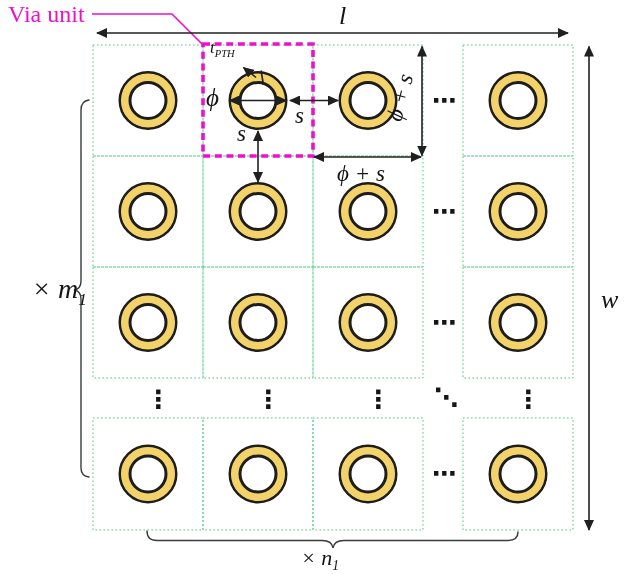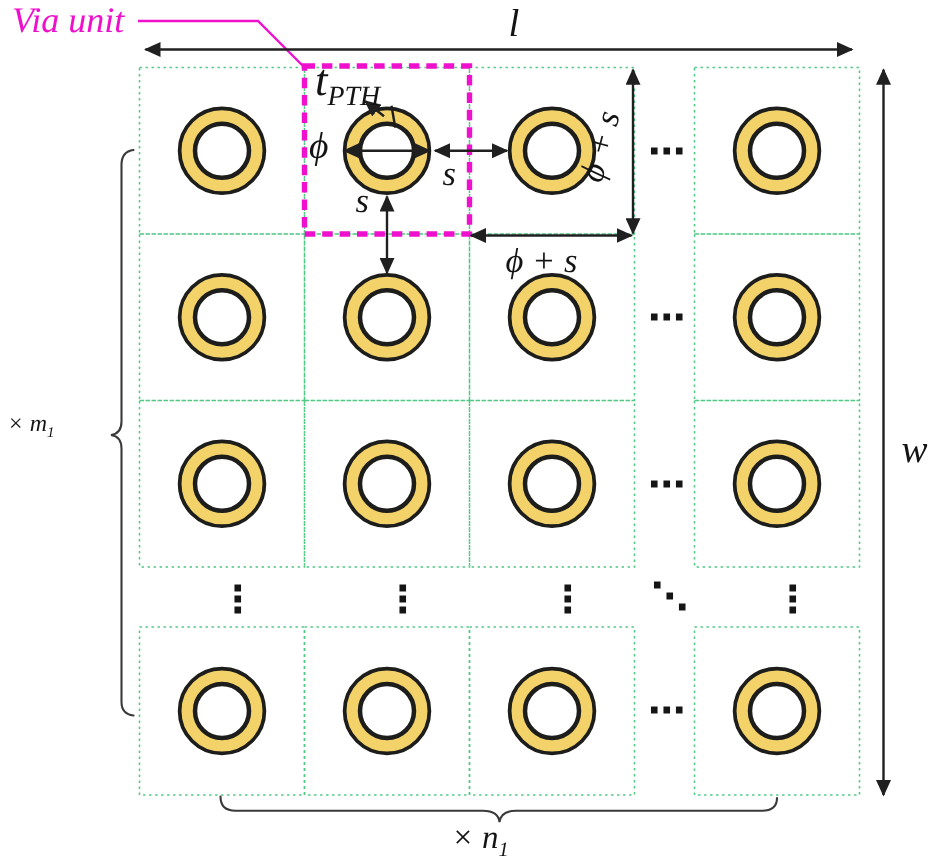--- a/index.html
+++ b/index.html
@@ -4,21 +4,20 @@
 <style>
   html,body { margin:0; padding:0; background:#fff; }
   .stage {
     position:relative; width:634px; height:574px; background:#ffffff;
     overflow:hidden; font-family:"Liberation Serif","DejaVu Serif",serif;
   }
   svg { position:absolute; left:0; top:0; }
   .lbl {
     position:absolute; color:#141414; line-height:1; white-space:nowrap;
     font-family:"Liberation Serif","DejaVu Serif",serif;
-    font-style:italic;
   }
   .math { font-style:italic; }
   .magenta { color:var(--magenta,#ee10cc); }
   .lbl sub { font-size:62%; font-style:italic; }
   .dots {
     position:absolute; font-family:"DejaVu Sans",sans-serif; font-weight:bold;
     color:#151515; line-height:1; font-size:25px;
   }
   .rot { transform:rotate(-75deg); transform-origin:center; }
   .cell { fill:none; stroke:var(--green,#4ec981); stroke-width:1; stroke-dasharray:1.6 2.4; }
@@ -160,30 +159,30 @@
 
     <path d="M 89 100 Q 81 101 81 110 L 81 281 Q 81 289 74 290 Q 81 291 81 299 L 81 468 Q 81 476 89 477" class="brace"></path>
     <path d="M 147 531 Q 147 540.5 157 540.5 L 322 540.5 Q 332 540.5 333 548 Q 334 540.5 344 540.5 L 508 540.5 Q 518 540.5 518 532" class="brace"></path>
   </svg>
 
   <div class="lbl magenta" style="left:8px;top:2px;font-size:24px">Via unit</div>
 
   <div class="lbl math" style="left:339px;top:3px;font-size:26px">l</div>
   <div class="lbl math" style="left:601px;top:287px;font-size:26px">w</div>
 
-  <div class="lbl math" style="left:210px;top:39px;font-size:30px"><span>t</span><sub>PTH</sub></div>
+  <div class="lbl math" style="left:210px;top:39px;font-size:17px"><span>t</span><sub>PTH</sub></div>
 
   <div class="lbl math" style="left:206px;top:85px;font-size:25px">ϕ</div>
   <div class="lbl math" style="left:295px;top:104px;font-size:23px">s</div>
   <div class="lbl math" style="left:237px;top:122px;font-size:23px">s</div>
 
   <div class="lbl math rot" style="left:376px;top:86px;font-size:23px">ϕ + s</div>
   <div class="lbl math" style="left:337px;top:162px;font-size:23px">ϕ + s</div>
 
-  <div class="lbl math" style="left:5px;top:275px;font-size:16px"><span>× m</span><sub>1</sub></div>
+  <div class="lbl math" style="left:32px;top:275px;font-size:28px"><span>× m</span><sub>1</sub></div>
   <div class="lbl math" style="left:301px;top:547px;font-size:22px"><span>× n</span><sub>1</sub></div>
 
   <div class="dots" style="left:432px;top:88px">⋯</div>
   <div class="dots" style="left:432px;top:199px">⋯</div>
   <div class="dots" style="left:432px;top:310px">⋯</div>
   <div class="dots" style="left:432px;top:461px">⋯</div>
 
   <div class="dots" style="left:146px;top:387px">⋮</div>
   <div class="dots" style="left:256px;top:387px">⋮</div>
   <div class="dots" style="left:366px;top:387px">⋮</div>

